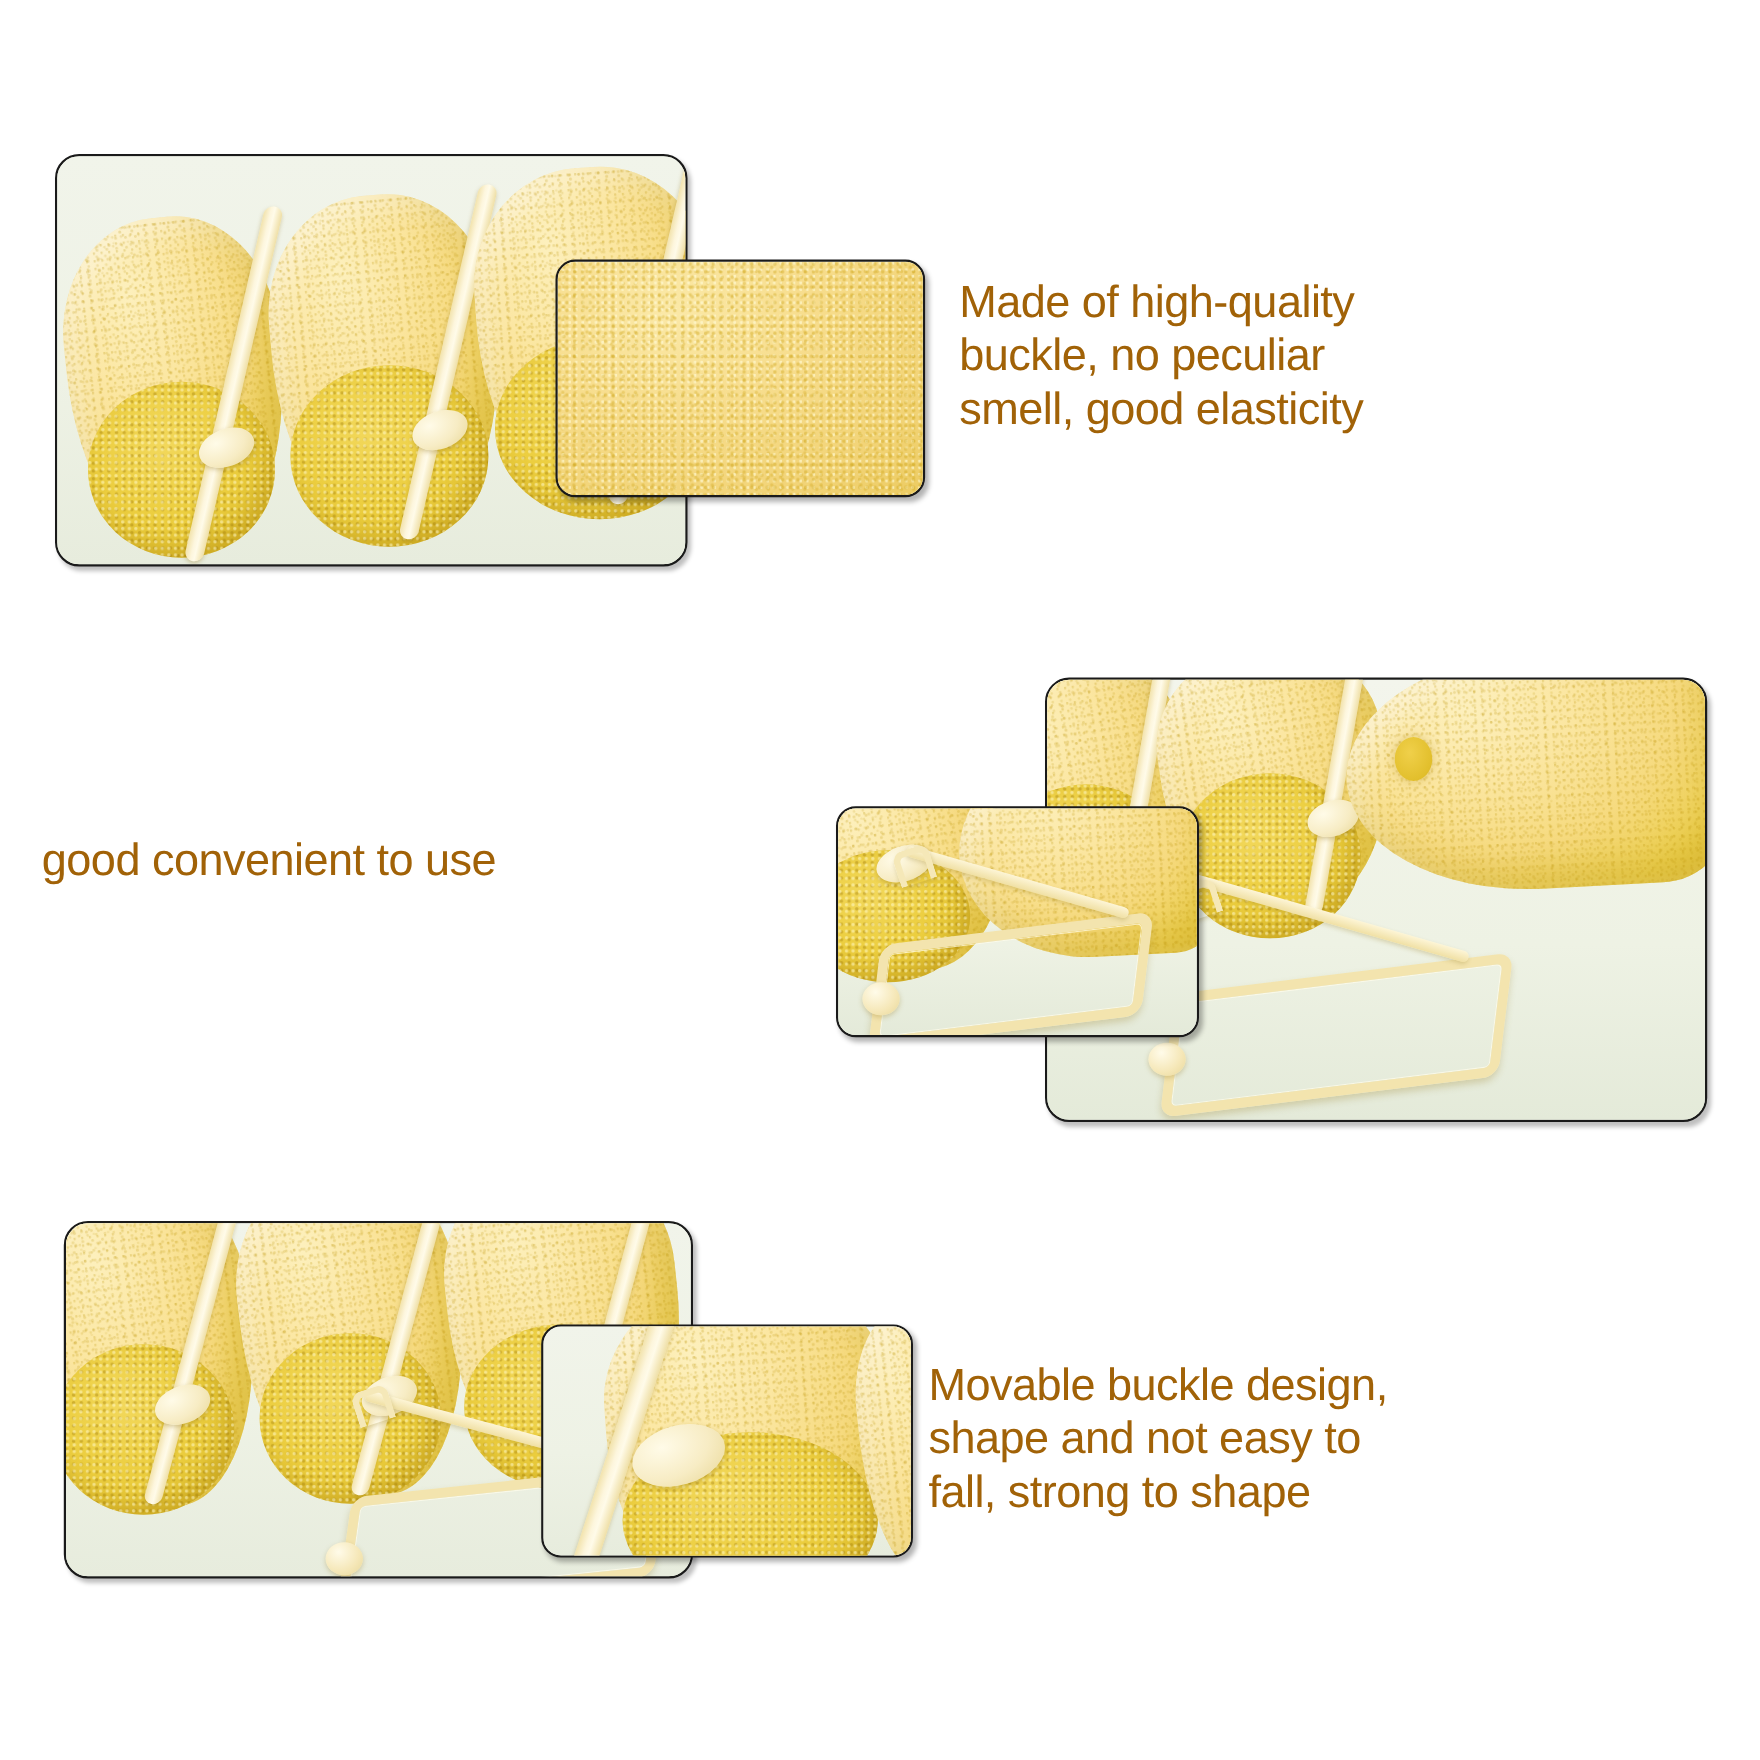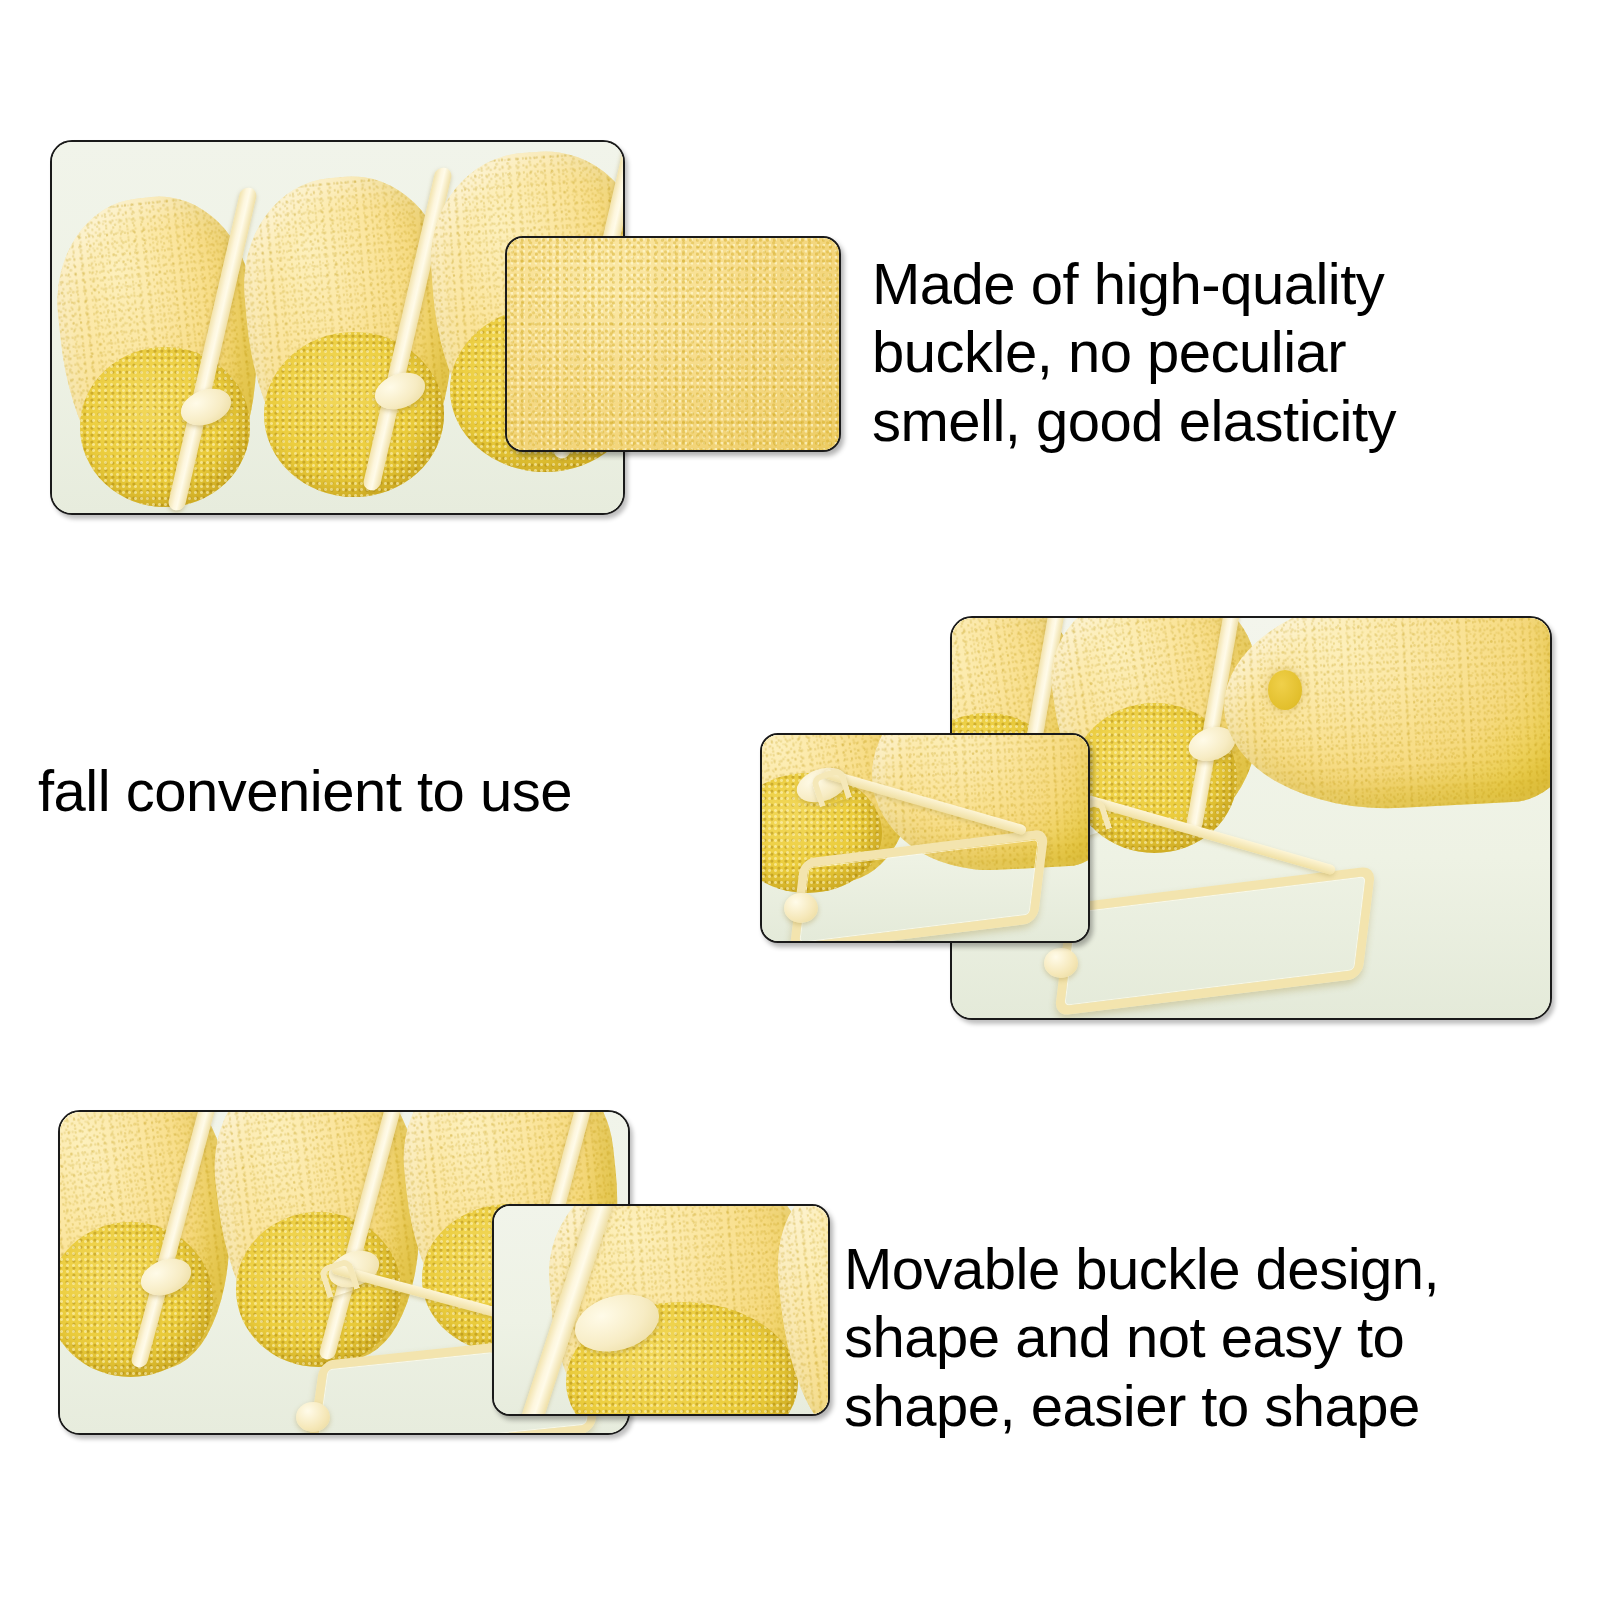--- a/index.html
+++ b/index.html
@@ -154,22 +154,22 @@
       radial-gradient(circle at 20% 30%, rgba(205,164,22,0.40) 1px, transparent 2.2px),
       radial-gradient(circle at 62% 55%, rgba(205,164,22,0.34) 1px, transparent 2.1px),
       radial-gradient(circle at 85% 18%, rgba(255,250,212,0.65) 1px, transparent 2px),
       radial-gradient(circle at 42% 80%, rgba(205,164,22,0.30) 1px, transparent 2px);
     background-size: 7px 7px, 9px 9px, 6px 6px, 11px 11px;
   }
 
   
   .feature-text {
     position: absolute;
-    color: #000000;
-    font-size: 58px;
+    color: #a16207;
+    font-size: 41px;
     line-height: 1.18;
     letter-spacing: -0.5px;
     font-weight: 400;
   }
   .feature-text .line { display: block; white-space: nowrap; }
 </style>
 </head>
 <body>
 
 <div class="panel" style="left:50px; top:140px; width:575px; height:375px;">
@@ -196,21 +196,21 @@
   <div class="sponge-macro"></div>
 </div>
 
 <div class="feature-text" style="left:872px; top:250px; width:700px;">
   <span class="line">Made of high-quality</span>
   <span class="line">buckle, no peculiar</span>
   <span class="line">smell, good elasticity</span>
 </div>
 
 <div class="feature-text" style="left:38px; top:757px; width:720px;">
-  <span class="line">fall convenient to use</span>
+  <span class="line">good convenient to use</span>
 </div>
 
 <div class="panel" style="left:950px; top:616px; width:602px; height:404px;">
   <div class="photo">
     <div class="backdrop warm"></div>
 
     <div class="roller" style="left:-70px; top:-20px; width:200px; height:235px; transform:rotate(-8deg);"></div>
     <div class="roller-end" style="left:-45px; top:95px; width:160px; height:150px;"></div>
     <div class="strap" style="left:78px; top:-25px; width:16px; height:250px; transform:rotate(10deg);"></div>
     <div class="strap-knob" style="left:58px; top:120px; width:48px; height:32px; transform:rotate(-18deg);"></div>
@@ -278,14 +278,14 @@
     <div class="roller-end" style="left:72px; top:96px; width:232px; height:160px;"></div>
     <div class="strap" style="left:62px; top:-30px; width:22px; height:270px; transform:rotate(12deg) skewX(-6deg);"></div>
     <div class="strap-knob" style="left:80px; top:90px; width:86px; height:54px; transform:rotate(-16deg);"></div>
     <div class="roller" style="left:288px; top:-20px; width:120px; height:250px; transform:rotate(-6deg);"></div>
   </div>
 </div>
 
 <div class="feature-text" style="left:844px; top:1235px; width:700px;">
   <span class="line">Movable buckle design,</span>
   <span class="line">shape and not easy to</span>
-  <span class="line">shape, easier to shape</span>
+  <span class="line">fall, strong to shape</span>
 </div>
 
 </body></html>

